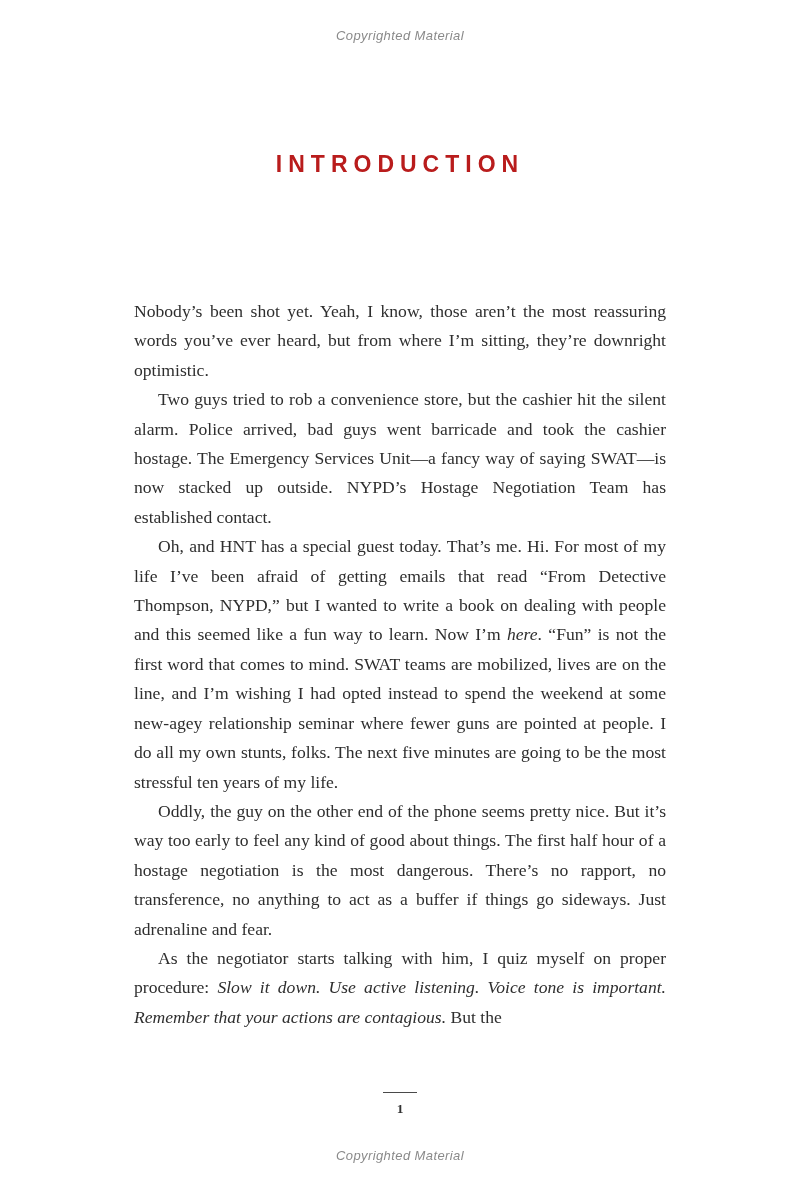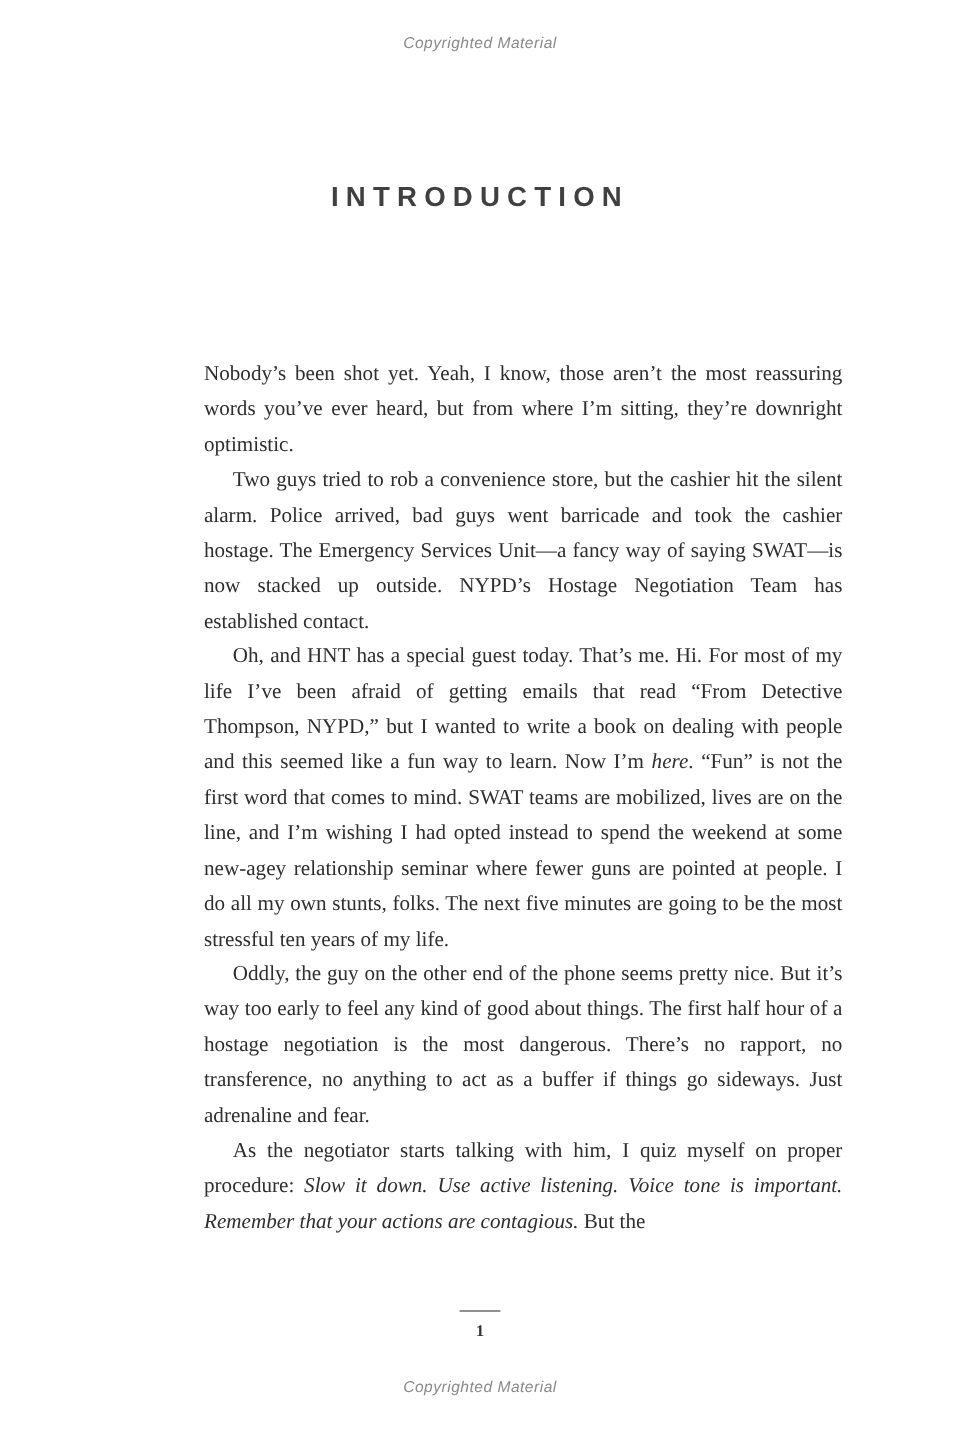--- a/index.html
+++ b/index.html
@@ -28,32 +28,31 @@
   .heading {
     position: absolute;
     top: 151px;
     left: 0;
     width: 100%;
     text-align: center;
     font-family: "Liberation Sans", sans-serif;
     font-size: 23px;
     font-weight: 700;
     letter-spacing: 6px;
-    color: #404040;
+    color: #b91c1c;
   }
   .body-text {
     position: absolute;
     top: 297px;
     left: 134px;
     width: 532px;
     font-size: 17.6px;
     line-height: 29.4px;
     text-align: justify;
     color: #2e2e2e;
-    margin-left: 36px;
   }
   .para { text-align: justify; }
   .para.indent { text-indent: 24px; }
   .para em { font-style: italic; }
   .footer-rule {
     position: absolute;
     top: 1092px;
     left: 383px;
     width: 34px;
     height: 0;

